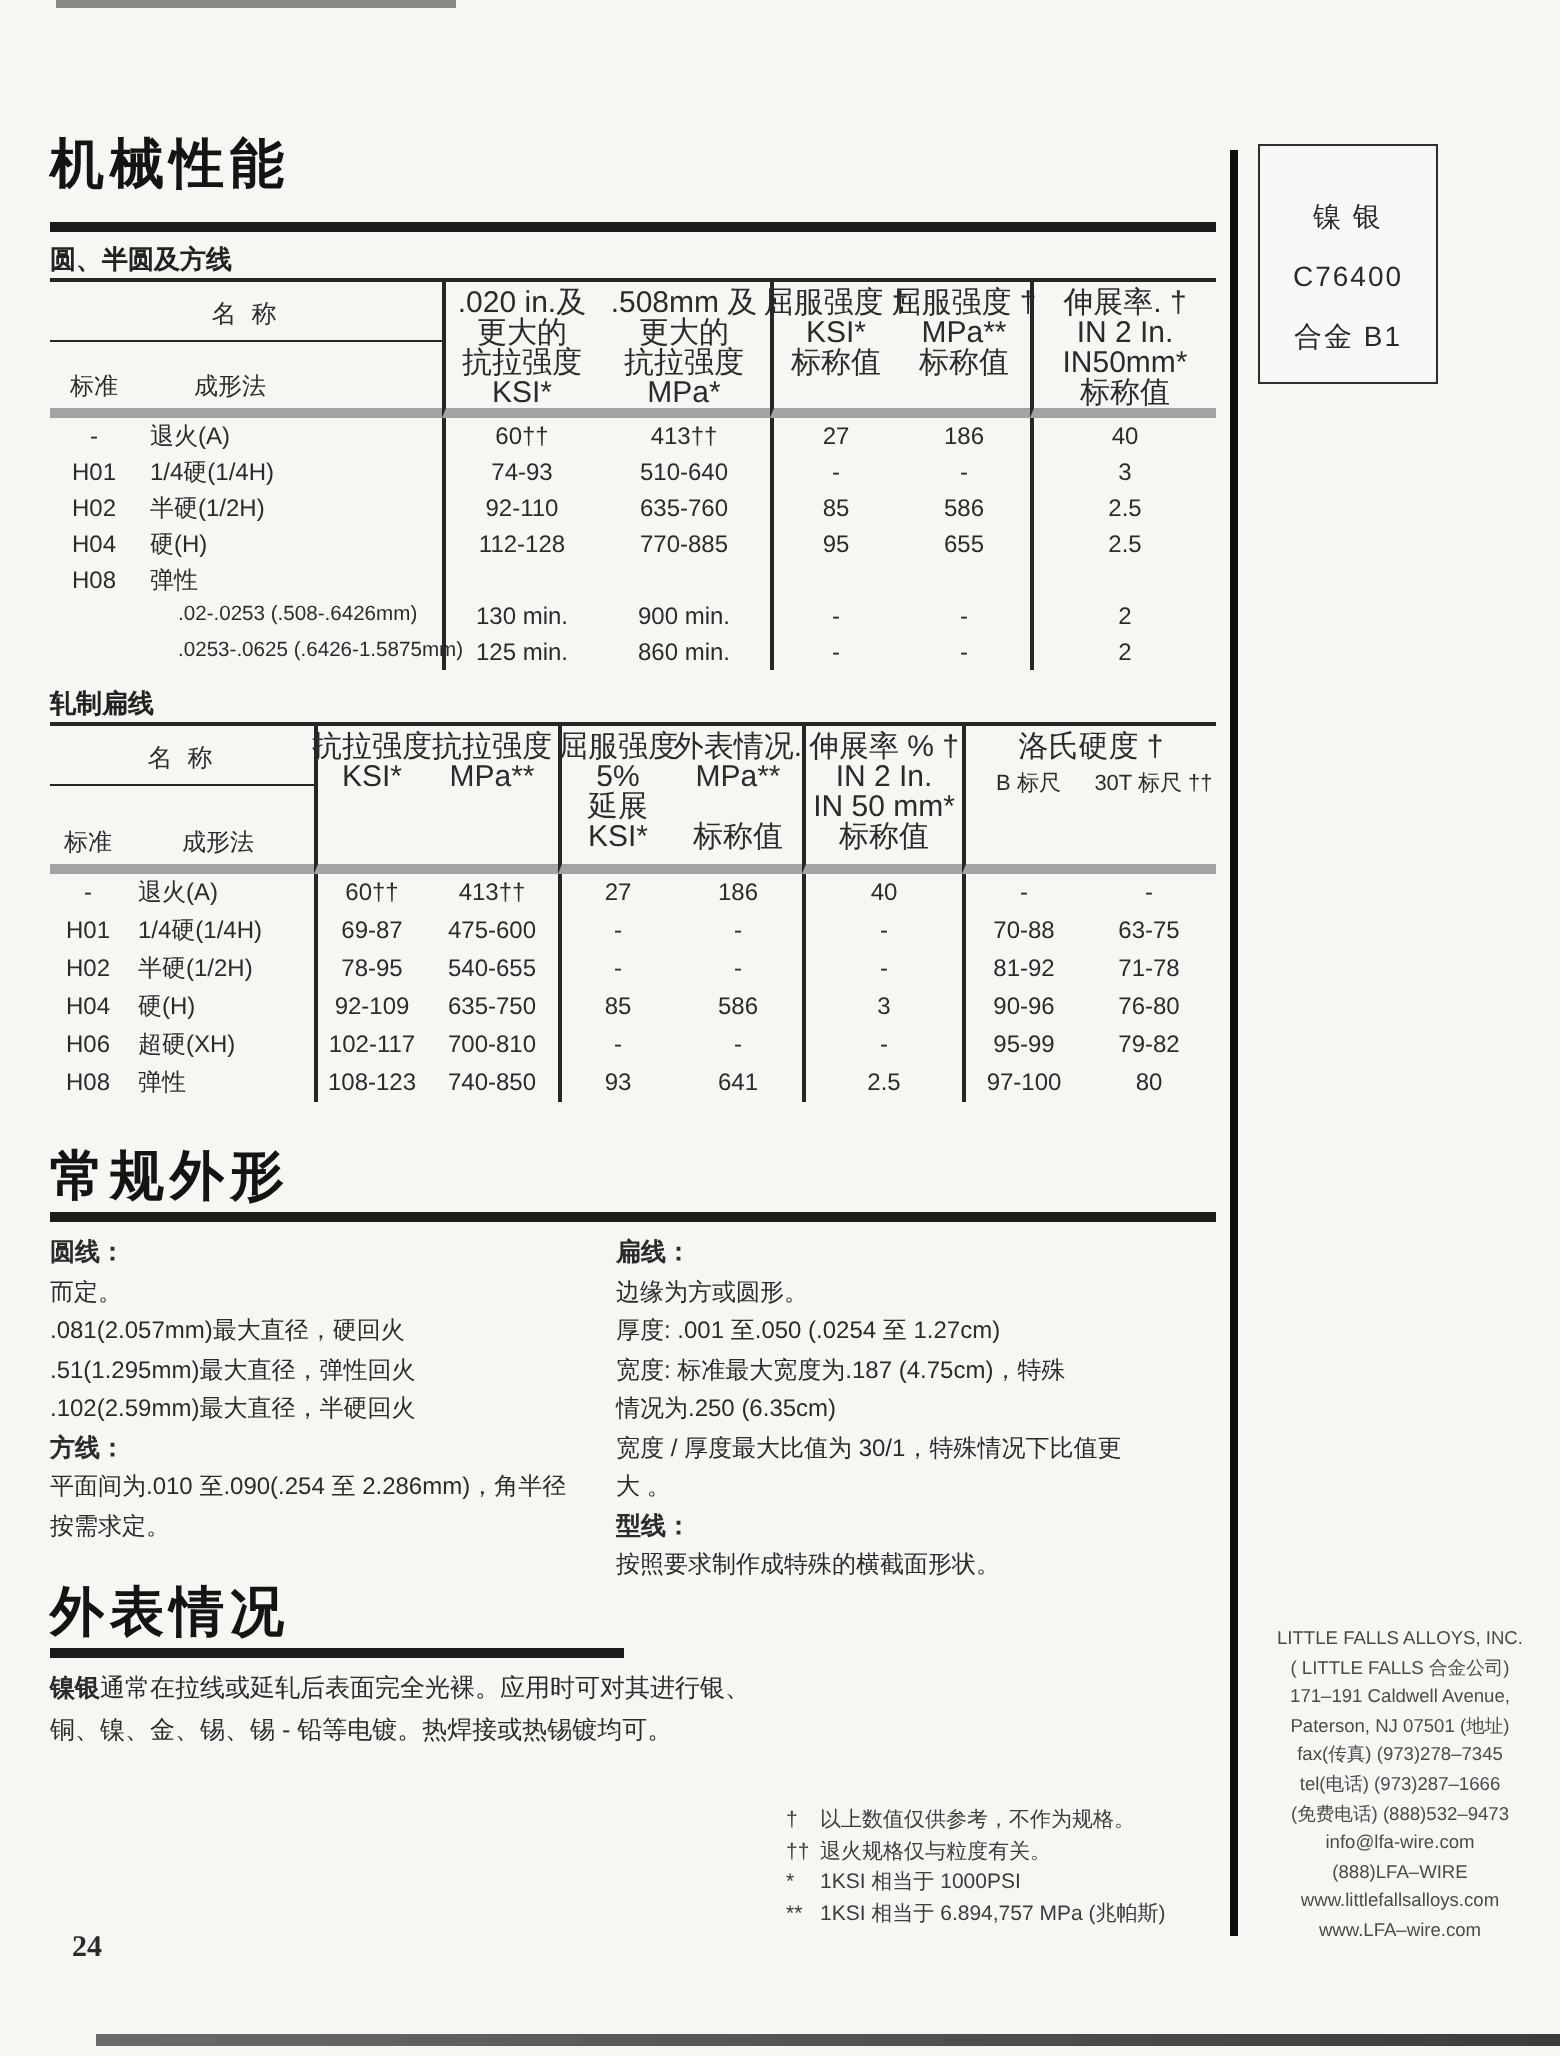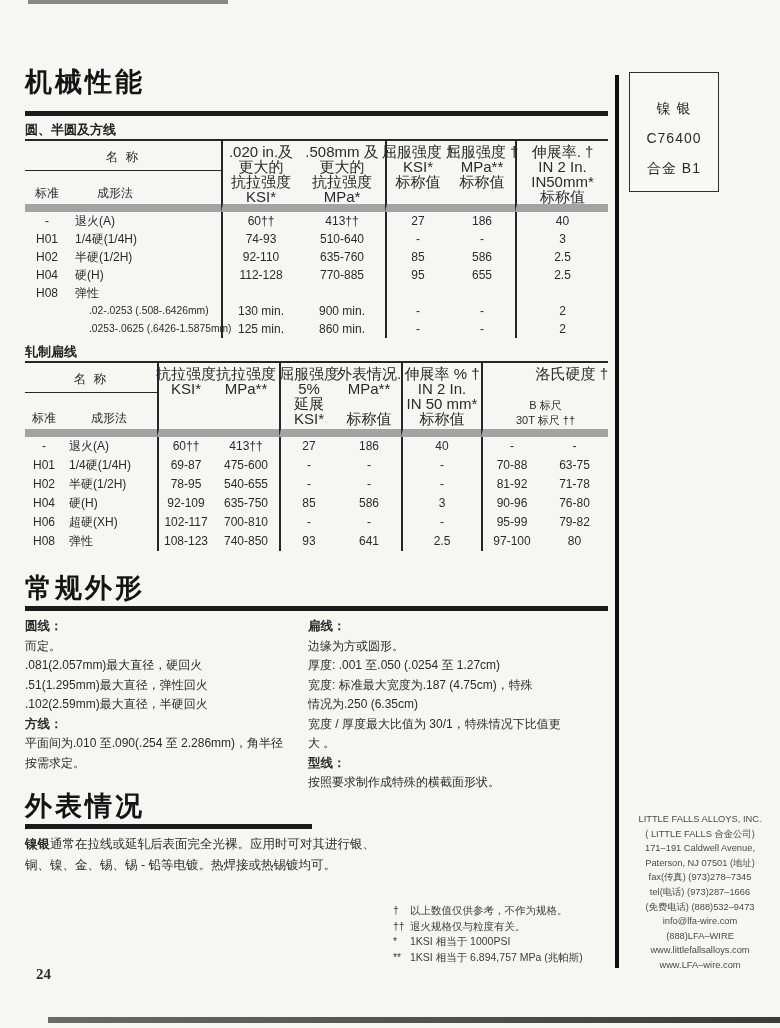--- a/index.html
+++ b/index.html
@@ -8,33 +8,33 @@
   .abs{position:absolute;}
 
   
   .sec-title{font-family:"Liberation Serif","DejaVu Serif",serif;font-weight:700;
              font-size:27px;letter-spacing:3px;color:#141414;}
   .thick-rule{background:#1b1b1b;height:5px;}
   .sub-label{font-size:13px;font-weight:700;color:#222;}
 
   
   .ptable{display:grid;border-top:2px solid #262626;background:transparent;}
-  .ptable .hcell,.ptable .ngroup{border-bottom:8px solid #a3a3a3;box-sizing:border-box;}
+  .ptable .hcell,.ptable .ngroup{border-bottom:5px solid #a3a3a3;box-sizing:border-box;}
   #table1 .hcell,#table1 .ngroup{min-height:64px;}
   #table2 .hcell,#table2 .ngroup{min-height:74px;}
   .hcell{display:flex;flex-direction:column;align-items:center;padding-top:3px;}
   .hline{font-size:15px;line-height:15px;min-height:15px;text-align:center;white-space:nowrap;}
   .sep{border-left:2px solid #262626;}
   .ngroup{display:flex;flex-direction:column;}
   .nlabel{font-size:12.5px;text-align:center;border-bottom:1.5px solid #262626;
           padding:8px 0 4px 0;letter-spacing:2px;}
   .nrow{display:flex;margin-top:auto;padding-bottom:2px;}
   .nstd{font-size:12px;text-align:center;}
   .nform{font-size:12px;padding-left:28px;}
-  .rw-sub{display:flex;width:100%;margin-top:17px;flex-direction:column;}
+  .rw-sub{display:flex;width:100%;margin-top:4px;}
   .rw-subcell{flex:1;text-align:center;font-size:11px;line-height:15px;white-space:nowrap;}
   .bcell{font-size:12px;line-height:18px;height:18px;box-sizing:border-box;white-space:nowrap;}
   #table2 .bcell{line-height:19px;height:19px;}
   .bcell.std{text-align:center;}
   .bcell.form{padding-left:6px;}
   .bcell.num{text-align:center;}
   .bcell.subrow{font-size:10.3px;padding-left:20px;}
 
   
   .col-lines .line{font-size:12px;line-height:19.5px;white-space:nowrap;}
@@ -186,21 +186,21 @@
         <div class="hline">MPa**</div>
         <div class="hline"></div>
         <div class="hline">标称值</div>
       </div>
       <div class="hcell sep">
         <div class="hline">伸展率 % †</div>
         <div class="hline">IN 2 In.</div>
         <div class="hline">IN 50 mm*</div>
         <div class="hline">标称值</div>
       </div>
-      <div class="hcell sep" style="grid-column: 8 / span 2; align-items: flex-end;">
+      <div class="hcell sep" style="grid-column: 8 / span 2;">
         <div class="hline">洛氏硬度 †</div>
         <div class="rw-sub">
           <div class="rw-subcell">B 标尺</div>
           <div class="rw-subcell">30T 标尺 ††</div>
         </div>
       </div>
       <div class="bcell std">-</div>
       <div class="bcell form">退火(A)</div>
       <div class="bcell num sep">60††</div>
       <div class="bcell num">413††</div>

